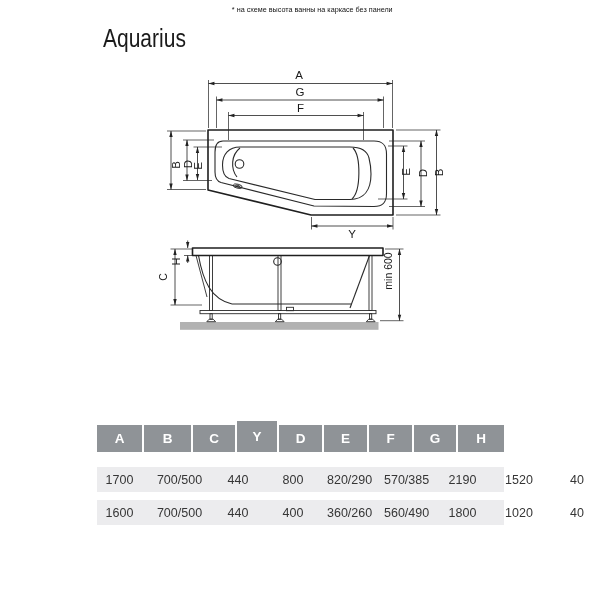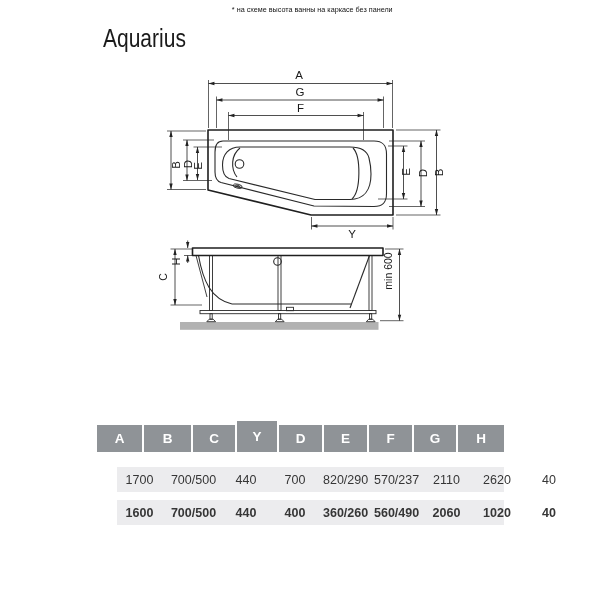--- a/index.html
+++ b/index.html
@@ -18,24 +18,24 @@
   svg text{font-family:"Liberation Sans",sans-serif;fill:#1a1a1a;}
   svg .lbl{font-size:11.5px;}
   svg .lbl-s{font-size:10.5px;}
   .dim-table{position:absolute;left:97px;top:421px;width:407px;}
   .thead{display:grid;grid-template-columns:45px 47px 42px 40px 43px 43px 43px 42px 46px;
          gap:2px;align-items:end;height:31px;}
   .th{background:#8f9397;color:#ffffff;font-weight:bold;font-size:13.5px;height:27px;
       display:flex;align-items:center;justify-content:center;}
   .th.tall{height:31px;}
   .trow{display:grid;grid-template-columns:45px 47px 42px 40px 43px 43px 43px 42px 46px;
-        gap:8px;background:#ececee;height:25px;align-items:center;text-align:center;
-        font-size:12.5px;color:#363636;margin-left:20px;}
+        gap:14px;background:#ececee;height:25px;align-items:center;text-align:center;
+        font-size:12.5px;color:#363636;}
   .trow.first{margin-top:15px;}
-  .trow.second{margin-top:8px;font-weight:bold;}
+  .trow.second{margin-top:8px;}
 </style>
 </head>
 <body>
 
 <div class="note">* на схеме высота ванны на каркасе без панели</div>
 <h1 class="title">Aquarius</h1>
 
 <svg class="diagram" width="600" height="600" viewBox="0 0 600 600">
   <defs>
     <marker id="arr" viewBox="0 0 8 6" refX="7.6" refY="3" markerWidth="9" markerHeight="6" orient="auto-start-reverse">
@@ -187,31 +187,31 @@
     <div class="th">D</div>
     <div class="th">E</div>
     <div class="th">F</div>
     <div class="th">G</div>
     <div class="th">H</div>
   </div>
   <div class="trow first">
     <div>1700</div>
     <div>700/500</div>
     <div>440</div>
-    <div>700</div>
+    <div>800</div>
     <div>820/290</div>
-    <div>570/237</div>
-    <div>2110</div>
-    <div>2620</div>
+    <div>570/385</div>
+    <div>2190</div>
+    <div>1520</div>
     <div>40</div>
   </div>
   <div class="trow second">
     <div>1600</div>
     <div>700/500</div>
     <div>440</div>
     <div>400</div>
     <div>360/260</div>
     <div>560/490</div>
-    <div>2060</div>
+    <div>1800</div>
     <div>1020</div>
     <div>40</div>
   </div>
 </div>
 
 </body></html>

